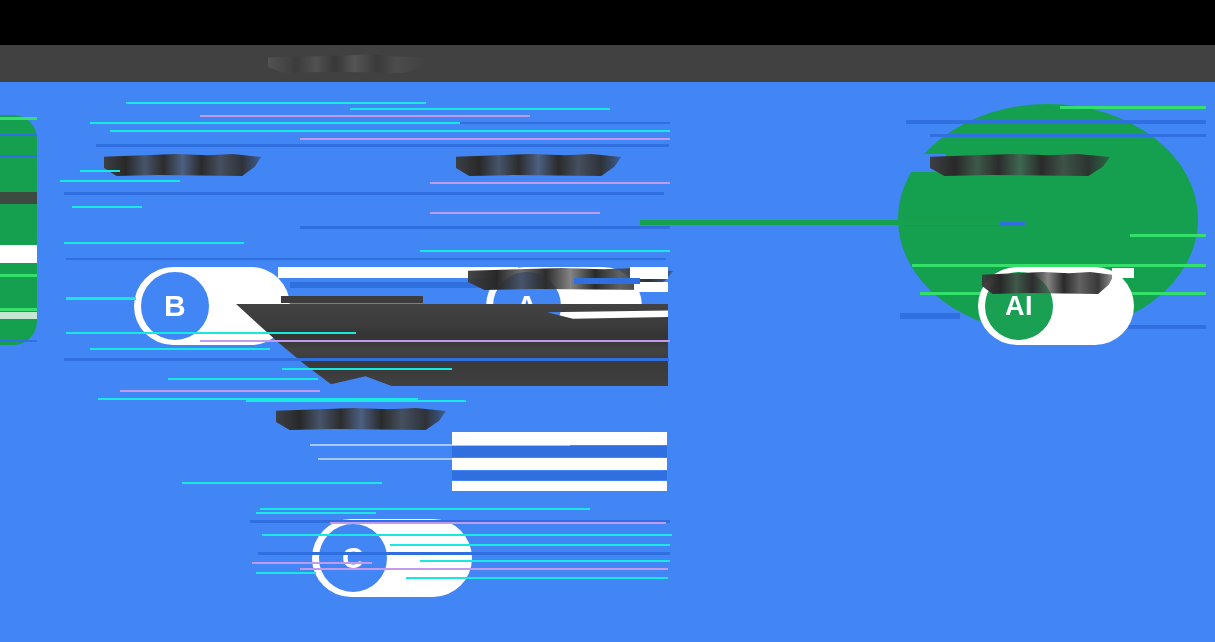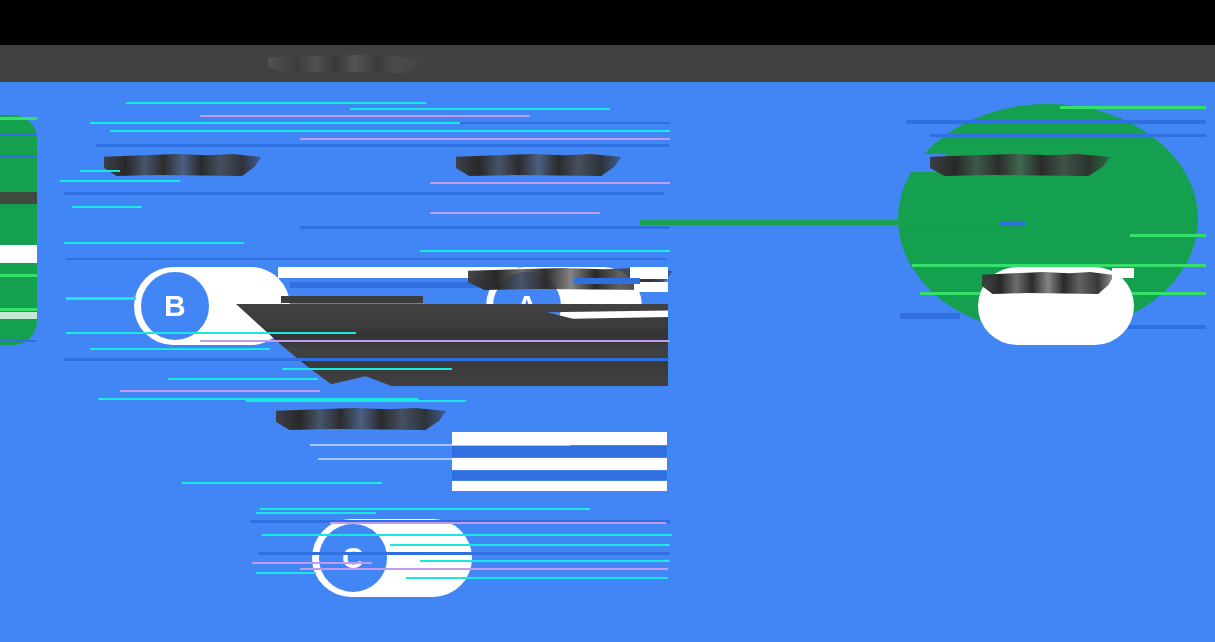--- a/index.html
+++ b/index.html
@@ -179,20 +179,21 @@
     <div class="node blue n-c">C</div>
 
     <div class="tear" style="left:452px;top:350px;width:215px;height:13px;"></div>
     <div class="tear" style="left:452px;top:376px;width:215px;height:12px;"></div>
     <div class="tear" style="left:452px;top:399px;width:215px;height:10px;"></div>
     <div class="scan bl" style="left:452px;top:364px;width:215px;height:11px;"></div>
     <div class="scan bl" style="left:452px;top:389px;width:215px;height:9px;"></div>
 
     <div class="lbl" style="left:930px;top:72px;width:180px;"></div>
     <div class="pill p-ai"></div>
+    <div class="node green n-ai">AI</div>
     <div class="lbl" style="left:982px;top:190px;width:132px;"></div>
     <div class="tear" style="left:1112px;top:186px;width:22px;height:10px;"></div>
 
     <div class="scan cy" style="left:126px;top:20px;width:300px;height:2px;"></div>
     <div class="scan cy" style="left:350px;top:26px;width:260px;height:2px;"></div>
     <div class="scan pk" style="left:200px;top:33px;width:330px;height:2px;"></div>
     <div class="scan cy" style="left:90px;top:40px;width:420px;height:2px;"></div>
     <div class="scan bl" style="left:460px;top:40px;width:210px;height:2px;"></div>
     <div class="scan cy" style="left:110px;top:48px;width:560px;height:2px;"></div>
     <div class="scan pk" style="left:300px;top:56px;width:370px;height:2px;"></div>

